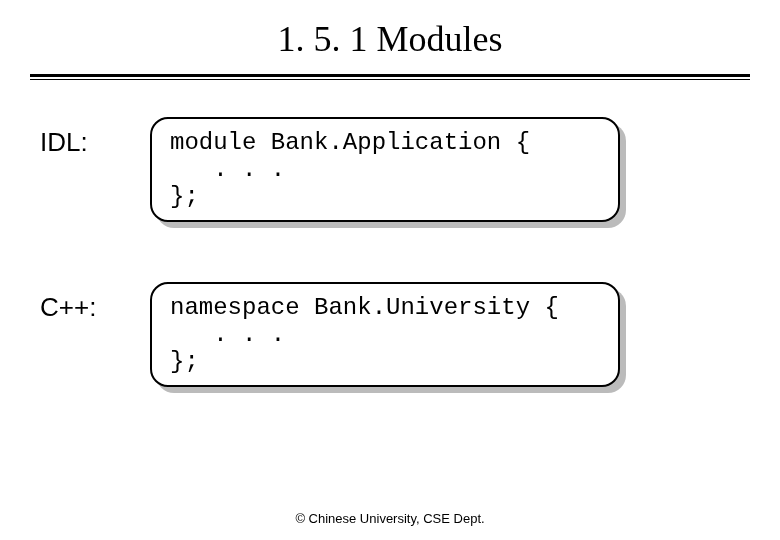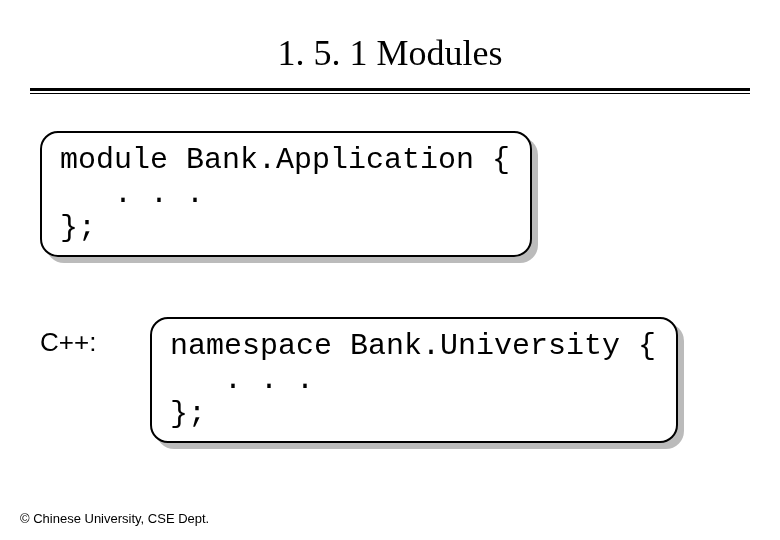--- a/index.html
+++ b/index.html
@@ -12,21 +12,21 @@
       height: 540px;
       background: white;
       font-family: Arial, Helvetica, sans-serif;
       position: relative;
     }
     .slide-title {
       text-align: center;
       font-family: "Times New Roman", Times, serif;
       font-size: 36px;
       font-weight: normal;
-      padding-top: 32px;
+      padding-top: 18px;
       padding-bottom: 14px;
     }
     .title-divider {
       width: 720px;
       margin: 0 auto;
       border-top: 3px solid #000;
       position: relative;
     }
     .title-divider::after {
       content: "";
@@ -65,44 +65,45 @@
       border-radius: 18px;
       z-index: 0;
     }
     .code-box {
       position: relative;
       background: white;
       border: 2px solid #000;
       border-radius: 18px;
       padding: 10px 20px 10px 18px;
       font-family: "Courier New", Courier, monospace;
-      font-size: 30px;
+      font-size: 24px;
       white-space: pre;
       z-index: 1;
       min-width: 470px;
     }
     .footer {
       position: absolute;
       bottom: 14px;
       left: 20px;
       right: 20px;
       display: flex;
-      justify-content: flex-start;
+      justify-content: center;
       font-size: 13px;
       font-family: Arial, sans-serif;
     }
   </style>
 </head>
 <body>
 
 <h1 class="slide-title">1. 5. 1 Modules</h1>
 <div class="title-divider"></div>
 
 <div class="content-area">
   <div class="row">
+    <div class="label">IDL:</div>
     <div class="code-box-wrapper">
       <div class="code-shadow"></div>
       <div class="code-box">module Bank.Application {
    . . .
 };</div>
     </div>
   </div>
 
   <div class="row">
     <div class="label">C++:</div>

